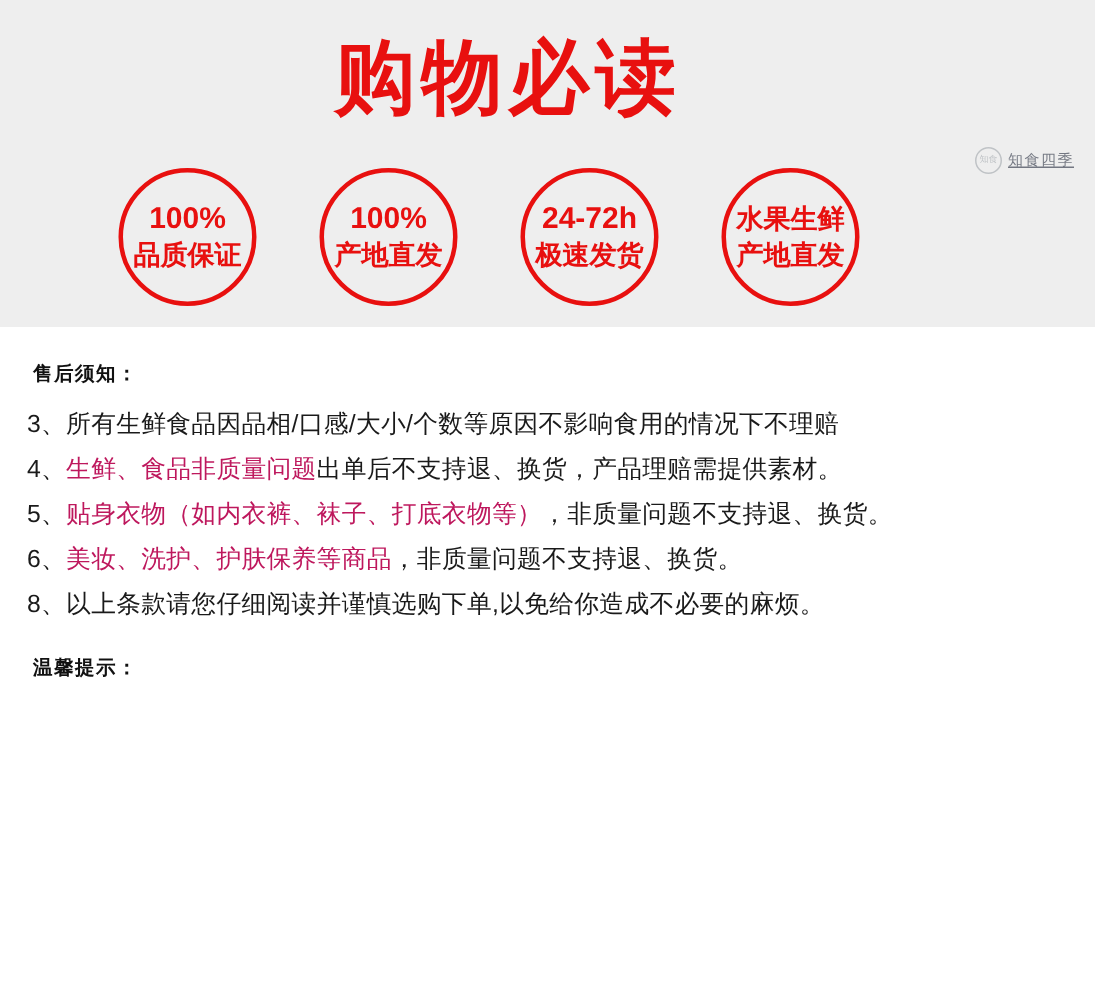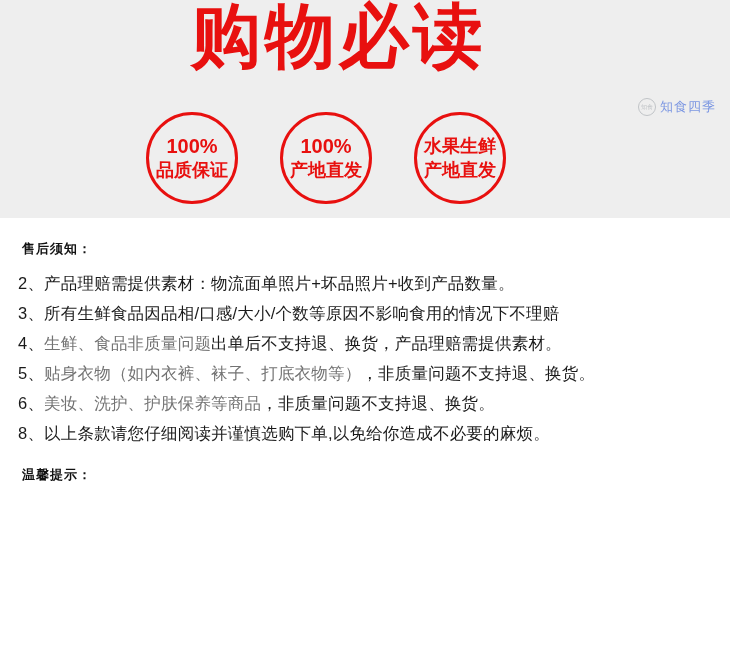--- a/index.html
+++ b/index.html
@@ -19,25 +19,25 @@
 
   
   .header-band {
     position: relative;
     width: 730px;
     height: 218px;
     background: #eeeeee;
   }
   .main-title {
     position: absolute;
-    top: 4px;
+    top: 20px;
     left: 0;
     width: 678px;
     text-align: center;
-    font-size: 70px;
+    font-size: 54px;
     font-weight: bold;
     color: #e8100f;
     letter-spacing: 4px;
     line-height: 64px;
     font-family: "Liberation Sans", sans-serif;
   }
 
   .watermark {
     position: absolute;
     top: 98px;
@@ -50,23 +50,24 @@
   .watermark .wm-logo {
     width: 18px; height: 18px;
     border-radius: 50%;
     border: 1px solid #9aa0a6;
     color: #9aa0a6;
     font-size: 6px;
     line-height: 16px;
     text-align: center;
   }
   .watermark .wm-text {
-    font-size: 13px;
-    color: #1d4ed8;
+    font-size: 10px;
+    color: #0f172a;
     letter-spacing: 1px;
+    text-decoration: underline;
   }
 
   
   .badges {
     position: absolute;
     top: 112px;
     left: 0;
     width: 652px;
     display: flex;
     justify-content: center;
@@ -103,21 +104,21 @@
   }
   .list { margin: 0; padding: 0; list-style: none; }
   .list li {
     font-size: 16.5px;
     line-height: 30px;
     color: #1a1a1a;
     letter-spacing: 0.2px;
     white-space: nowrap;
   }
   .list li .idx { margin-right: 0px; }
-  .red { color: #737373; }
+  .red { color: #be185d; }
   .blue { color: #2a37d8; }
 
   .gap { height: 14px; }
 </style>
 </head>
 <body>
 
 <div class="page">
 
   <div class="header-band">
@@ -130,35 +131,36 @@
 
     <div class="badges">
       <div class="badge num">
         <div class="l1">100%</div>
         <div class="l2">品质保证</div>
       </div>
       <div class="badge num">
         <div class="l1">100%</div>
         <div class="l2">产地直发</div>
       </div>
+      <div class="badge num">
+        <div class="l1">24-72h</div>
+        <div class="l2">极速发货</div>
+      </div>
       <div class="badge">
         <div class="l1">水果生鲜</div>
         <div class="l2">产地直发</div>
       </div>
     </div>
   </div>
 
   <div class="body">
 
     <div class="section-title">售后须知：</div>
 
     <ul class="list">
-      <li>
-        <span class="idx">2、</span><span>产品理赔需提供素材：物流面单照片+坏品照片+收到产品数量。</span>
-      </li>
       <li>
         <span class="idx">3、</span><span>所有生鲜食品因品相/口感/大小/个数等原因不影响食用的情况下不理赔</span>
       </li>
       <li>
         <span class="idx">4、</span><span class="red">生鲜、食品非质量问题</span><span>出单后不支持退、换货，产品理赔需提供素材。</span>
       </li>
       <li>
         <span class="idx">5、</span><span class="red">贴身衣物（如内衣裤、袜子、打底衣物等）</span><span>，非质量问题不支持退、换货。</span>
       </li>
       <li>

